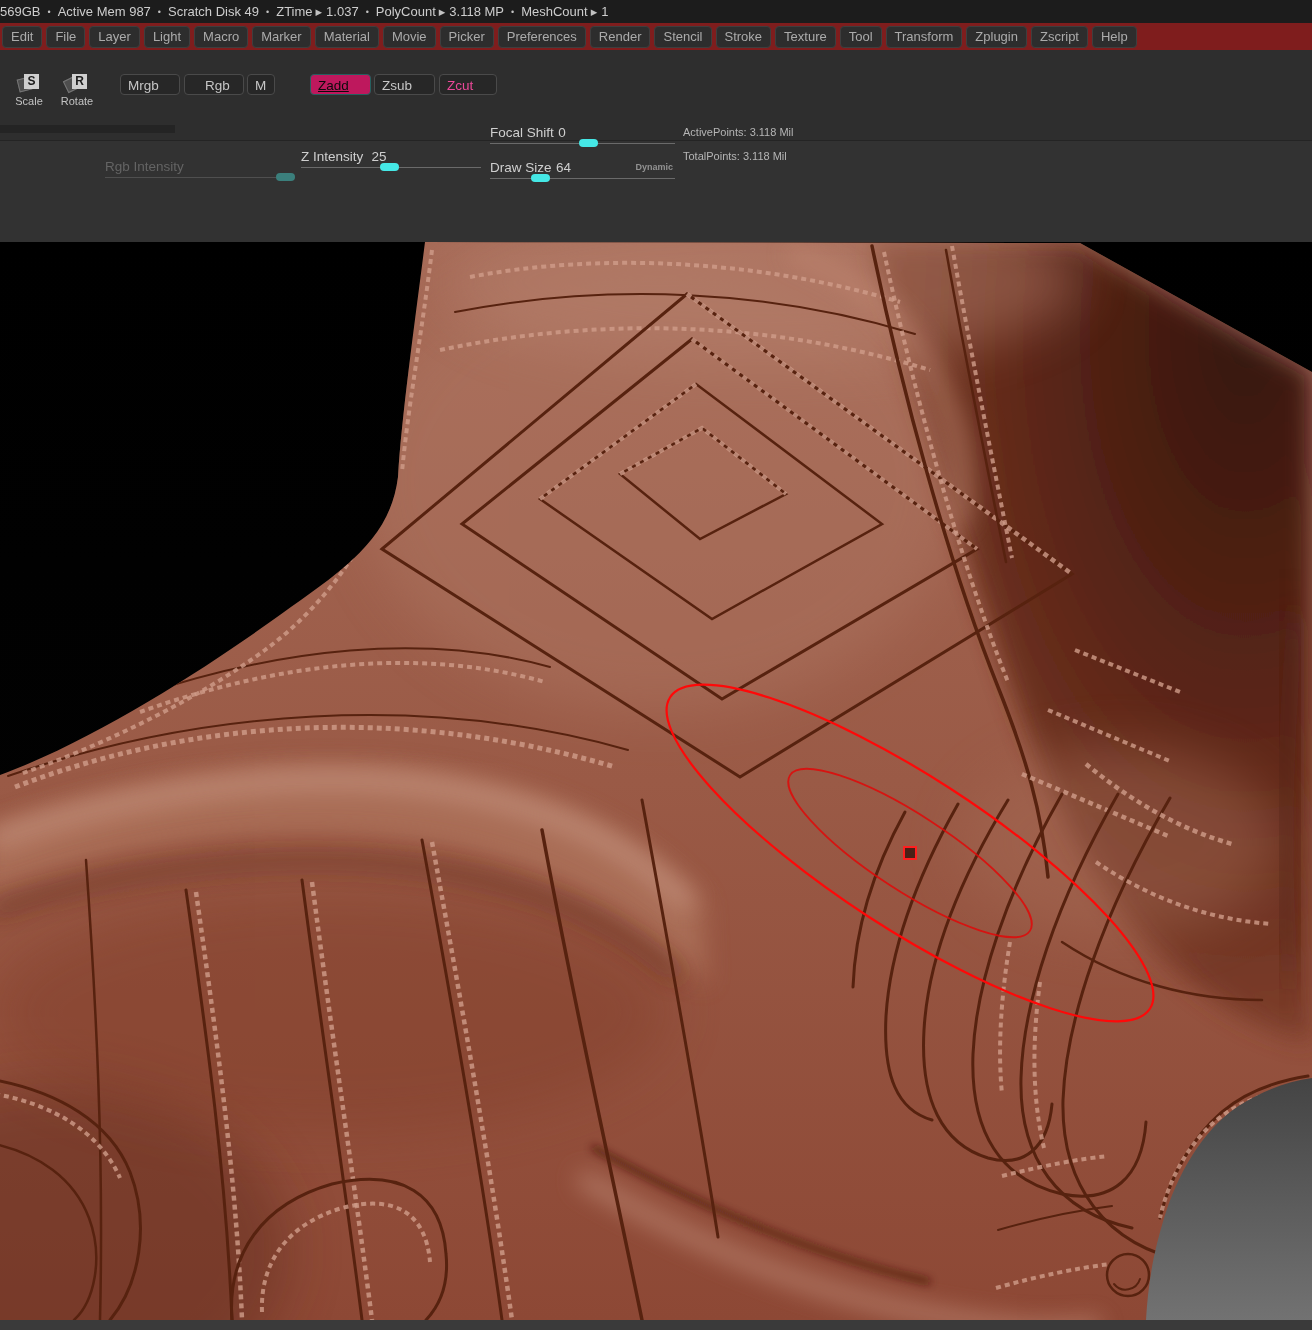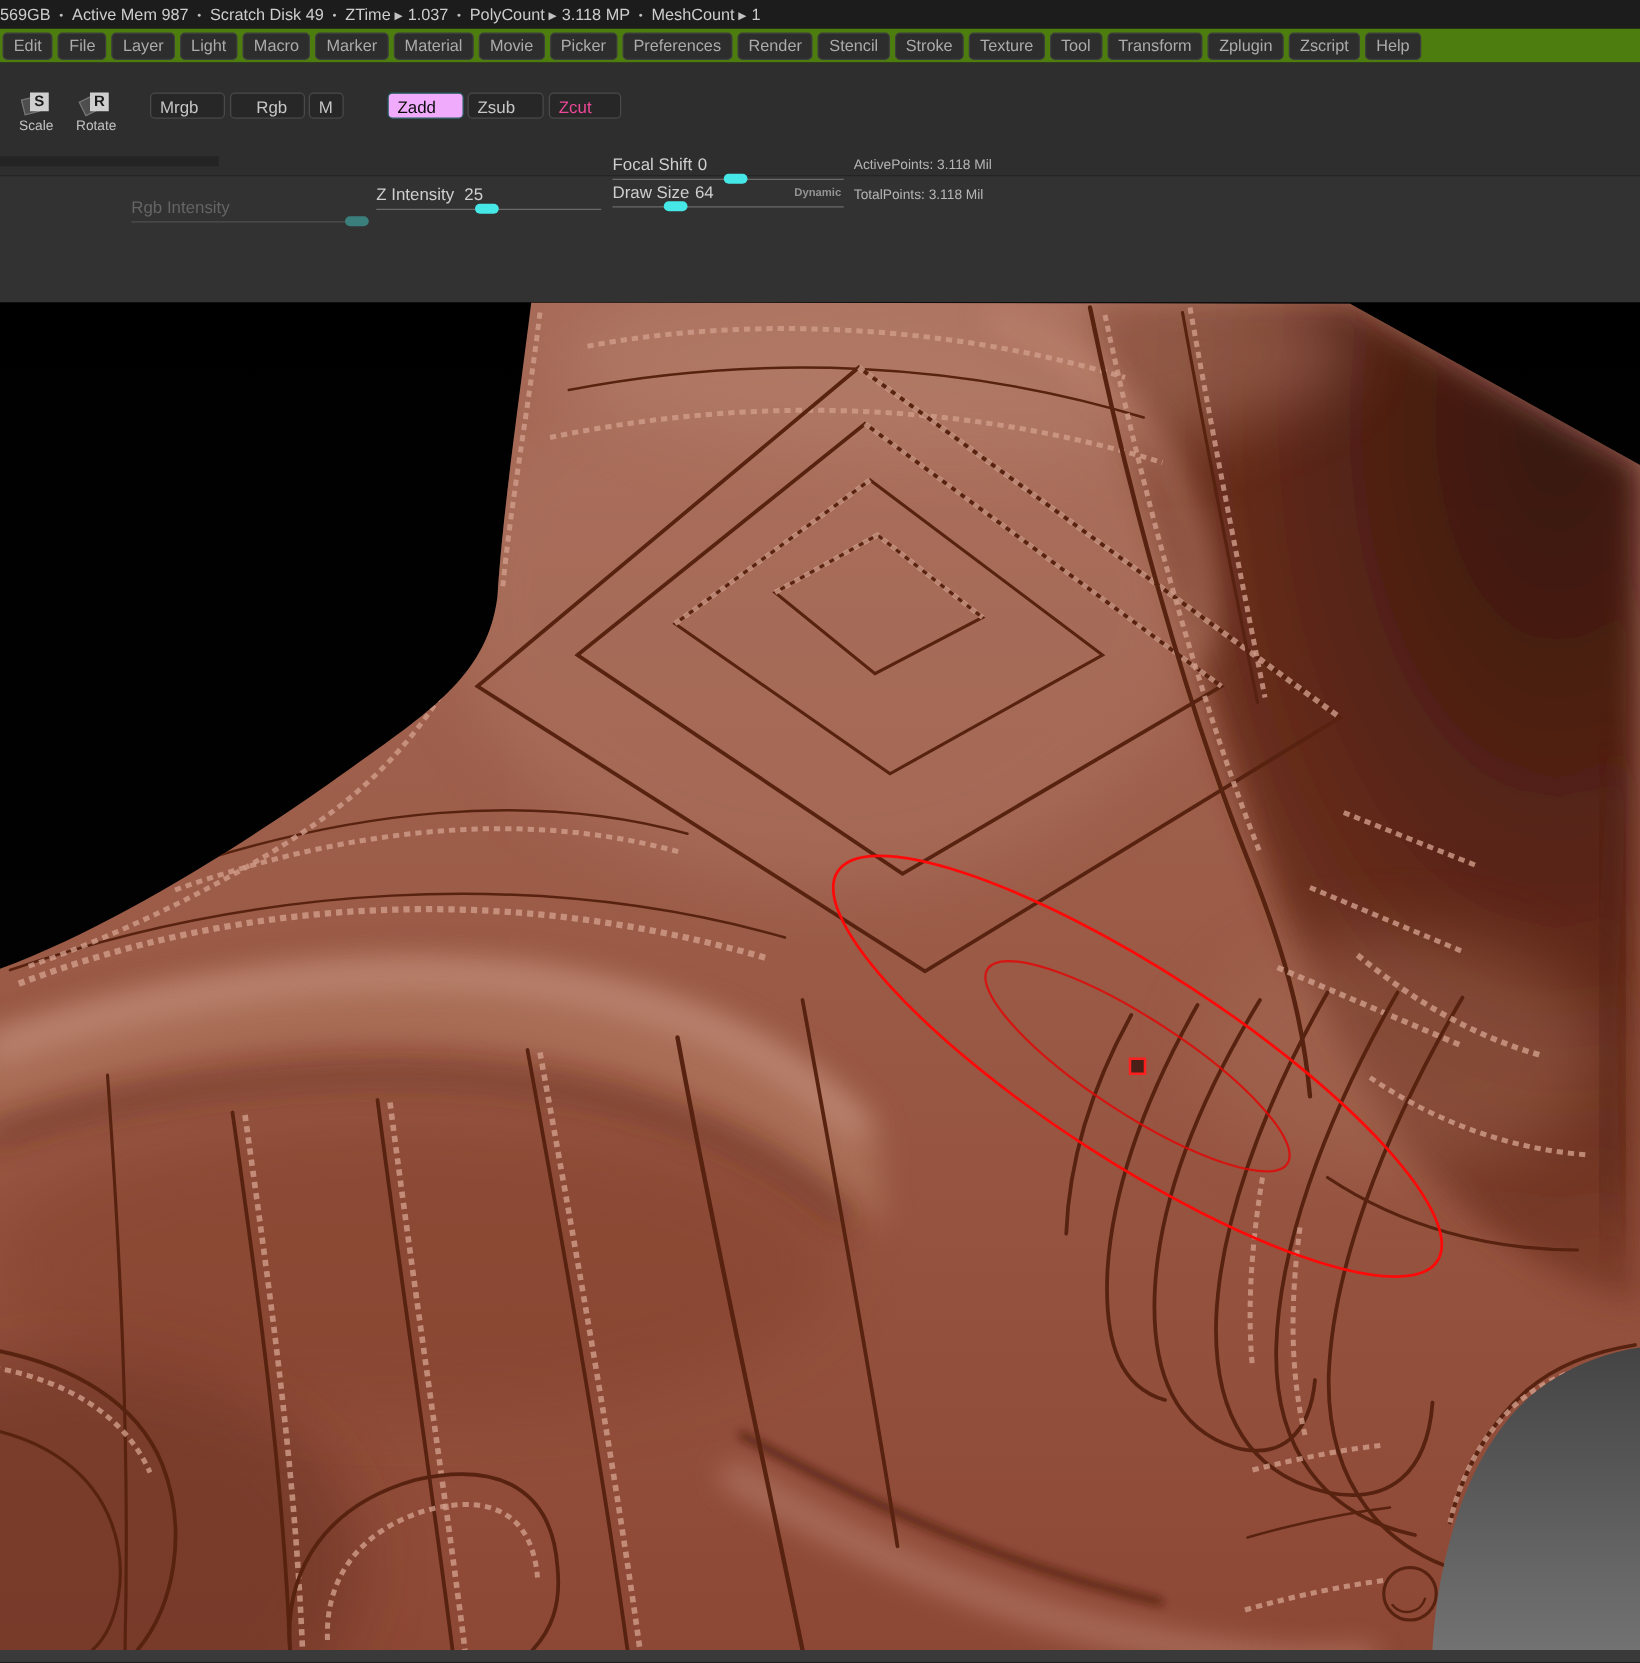--- a/index.html
+++ b/index.html
@@ -7,21 +7,21 @@
     font-family: "Liberation Sans", sans-serif; }
 
   
   .status-bar { height: 23px; background: #1c1c1c; display: flex; align-items: center;
     padding-left: 0; color: #cdcdcd; font-size: 13px; }
   .status-item { display: flex; align-items: center; white-space: pre; }
   .bullet { font-size: 9px; margin: 0 7px; color: #c2c2c2; }
   .arrow { font-size: 8.5px; margin: 0 4px 0 3px; color: #c2c2c2; }
 
   
-  .menu-bar { height: 27px; background: #4d7c0f; display: flex; align-items: center;
+  .menu-bar { height: 27px; background: #7f1d1d; display: flex; align-items: center;
     padding-left: 2px; gap: 4px; }
   .menu-item { background: #2d2d2d; border: 1px solid #3e3e3e; border-radius: 4px;
     color: #ababab; font-size: 13px; line-height: 1; padding: 3px 8px 4px;
     font-family: "Liberation Sans", sans-serif; cursor: default; }
 
   
   .toolbar { height: 90px; background: #2e2e2e; position: relative; }
   .tray-notch { position: absolute; left: 0; bottom: 7px; width: 175px; height: 8px;
     background: #242424; }
 
@@ -32,21 +32,21 @@
     background: #4e4e4e; border: 1px solid #757575; transform: rotate(-14deg); }
   .icon-sq.rot .back { transform: rotate(-26deg); left: 0; }
   .icon-sq .front { position: absolute; right: 2px; top: 0; width: 15px; height: 15px;
     background: #cfcfcf; color: #1b1b1b; font-weight: bold; font-size: 12px;
     line-height: 15px; text-align: center; }
 
   .tb-btn { position: absolute; height: 21px; background: #272727;
     border: 1px solid #4a4a4a; border-radius: 4px; color: #c6c6c6; font-size: 13.5px;
     text-align: left; padding: 1px 0 0 7px; font-family: "Liberation Sans", sans-serif;
     cursor: default; margin-left: 15px; }
-  .tb-btn.active { background: #f0abfc; color: #0b0b0b; border-color: #25605f; }
+  .tb-btn.active { background: #be185d; color: #0b0b0b; border-color: #25605f; text-decoration: underline; }
   .tb-btn.dim { color: #ec4899; }
 
   .slider { position: absolute; height: 24px; }
   .sl-label { font-size: 13.5px; color: #cfcfcf; white-space: pre; }
   .sl-label.dim { color: #646464; }
   .sl-track { position: absolute; left: 0; right: 0; bottom: 3px; height: 1px;
     background: #6a6a6a; }
   .slider.dim-track .sl-track { background: #4f4f4f; }
   .sl-handle { position: absolute; bottom: 0; width: 19px; height: 8px;
     border-radius: 4px; background: #45e8e6; }
@@ -168,21 +168,21 @@
     <span class="sl-handle" style="left:44%;"></span>
   </div>
 
   <div class="slider" style="left:490px; top:73px; width:185px;">
     <span class="sl-label">Focal Shift</span>
     <span class="sl-label">0</span>
     <span class="sl-track"></span>
     <span class="sl-handle" style="left:48%;"></span>
   </div>
 
-  <div class="slider" style="left:490px; top:95px; width:185px;">
+  <div class="slider" style="left:490px; top:108px; width:185px;">
     <span class="sl-label">Draw Size</span>
     <span class="sl-label">64</span>
     <span class="dynamic-label">Dynamic</span>
     <span class="sl-track"></span>
     <span class="sl-handle" style="left:22%;"></span>
   </div>
 
   <div class="points-readout" style="left:683px; top:76px;">ActivePoints: 3.118 Mil</div>
   <div class="points-readout" style="left:683px; top:100px;">TotalPoints: 3.118 Mil</div>
 

